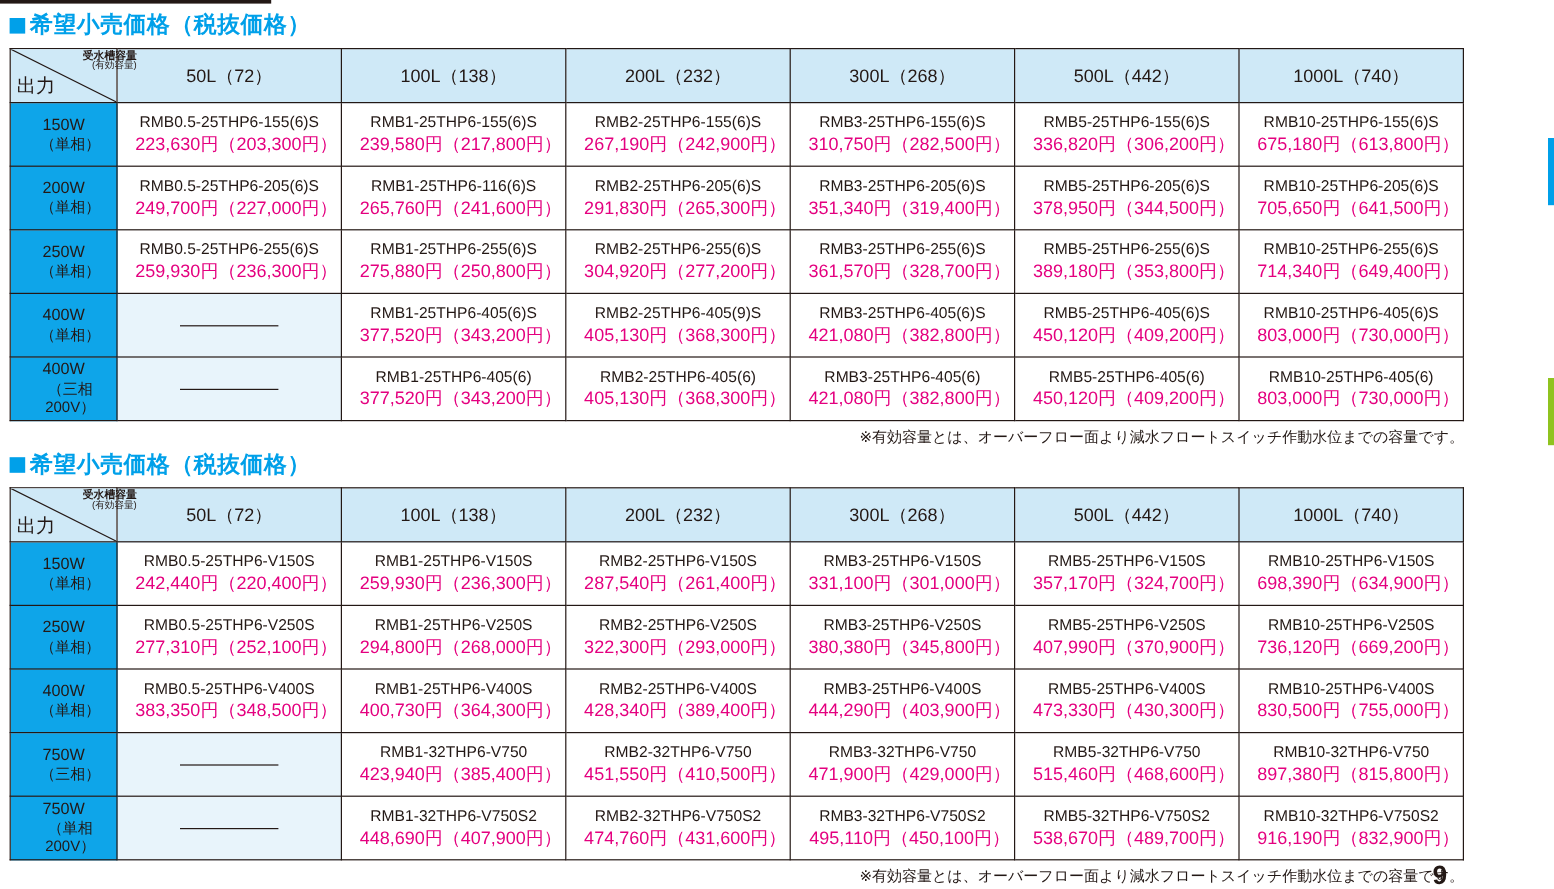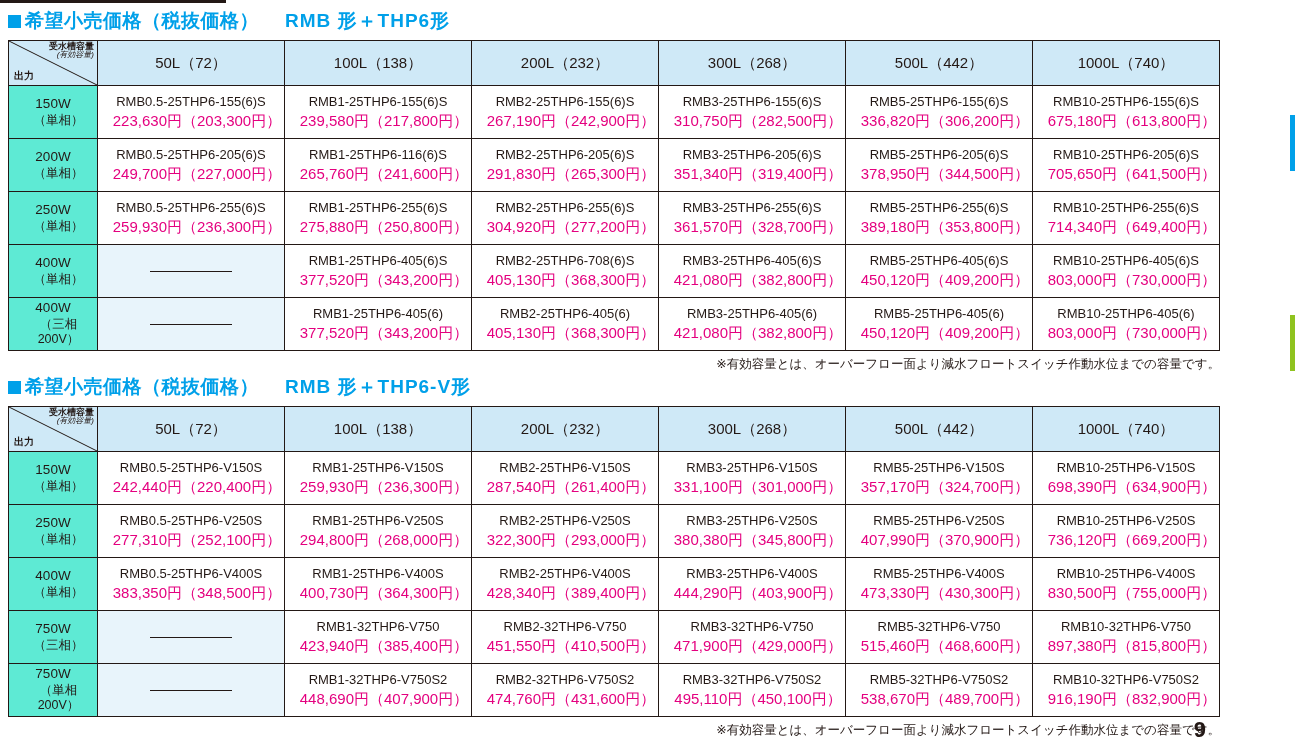--- a/index.html
+++ b/index.html
@@ -60,43 +60,43 @@
     font-size:15px;
     font-weight:normal;
     color:#231815;
   }
   td.corner{
     position:relative;
     width:88px;
     padding:0;
   }
   .corner-inner{
-    position:relative;width:100%;height:44px;overflow:hidden;
+    position:relative;width:100%;height:44px;overflow:hidden;padding-left:20px;
   }
   .corner-inner .diag{
     position:absolute;left:0;top:0;width:100%;height:100%;
   }
   .corner-inner .diag svg{display:block;}
   .cap-top{
     position:absolute;right:3px;top:1px;text-align:right;line-height:1.05;
   }
   .cap-top .l1{font-size:9px;font-weight:bold;letter-spacing:0;}
-  .cap-top .l2{font-size:8px;font-style:italic;}
+  .cap-top .l2{font-size:8px;}
   .cap-bot{
-    position:absolute;left:5px;bottom:2px;font-size:10px;font-weight:bold;
+    position:absolute;left:5px;bottom:2px;font-size:16px;
   }
 
   
   tbody td{
     height:52px;
     font-size:13px;
   }
   td.rowhead{
     width:88px;
-    background:#5eead4;
+    background:#0ea5e9;
     font-size:13.5px;
     line-height:1.25;
   }
   td.rowhead .w1{display:block;}
   td.rowhead .w2{display:block;font-size:12.5px;padding-left:11px;}
   td.cell{
     width:186px;
     line-height:1.3;
     padding:2px 1px;
     margin-left:10px;
@@ -127,21 +127,20 @@
 <div class="page">
 
   <div class="top-rule"></div>
   <div class="edge-mark a"></div>
   <div class="edge-mark b"></div>
 
   <div class="section sec1">
     <div class="sec-head">
       <span class="sq"></span>
       <span class="sec-title">希望小売価格（税抜価格）</span>
-      <span class="sec-sub">RMB 形＋THP6形</span>
     </div>
 
     <table class="price">
       <thead>
         <tr>
           <td class="corner">
             <div class="corner-inner">
               <div class="diag">
                 <svg width="88" height="44" viewBox="0 0 88 44">
                     <line x1="0" y1="0" x2="88" y2="44" stroke="#231815" stroke-width="1"></line>
@@ -261,21 +260,21 @@
           <td class="rowhead">
             <span class="w1">400W</span>
             <span class="w2">（単相）</span>
           </td>
           <td class="cell empty"><span class="dash"></span></td>
           <td class="cell">
               <span class="model">RMB1-25THP6-405(6)S</span>
               <span class="price">377,520円（343,200円）</span>
             </td>
           <td class="cell">
-              <span class="model">RMB2-25THP6-708(6)S</span>
+              <span class="model">RMB2-25THP6-405(9)S</span>
               <span class="price">405,130円（368,300円）</span>
             </td>
           <td class="cell">
               <span class="model">RMB3-25THP6-405(6)S</span>
               <span class="price">421,080円（382,800円）</span>
             </td>
           <td class="cell">
               <span class="model">RMB5-25THP6-405(6)S</span>
               <span class="price">450,120円（409,200円）</span>
             </td>
@@ -314,21 +313,20 @@
         </tr>
       </tbody>
     </table>
     <div class="note">※有効容量とは、オーバーフロー面より減水フロートスイッチ作動水位までの容量です。</div>
   </div>
 
   <div class="section sec2">
     <div class="sec-head">
       <span class="sq"></span>
       <span class="sec-title">希望小売価格（税抜価格）</span>
-      <span class="sec-sub">RMB 形＋THP6-V形</span>
     </div>
 
     <table class="price">
       <thead>
         <tr>
           <td class="corner">
             <div class="corner-inner">
               <div class="diag">
                 <svg width="88" height="44" viewBox="0 0 88 44">
                     <line x1="0" y1="0" x2="88" y2="44" stroke="#231815" stroke-width="1"></line>

